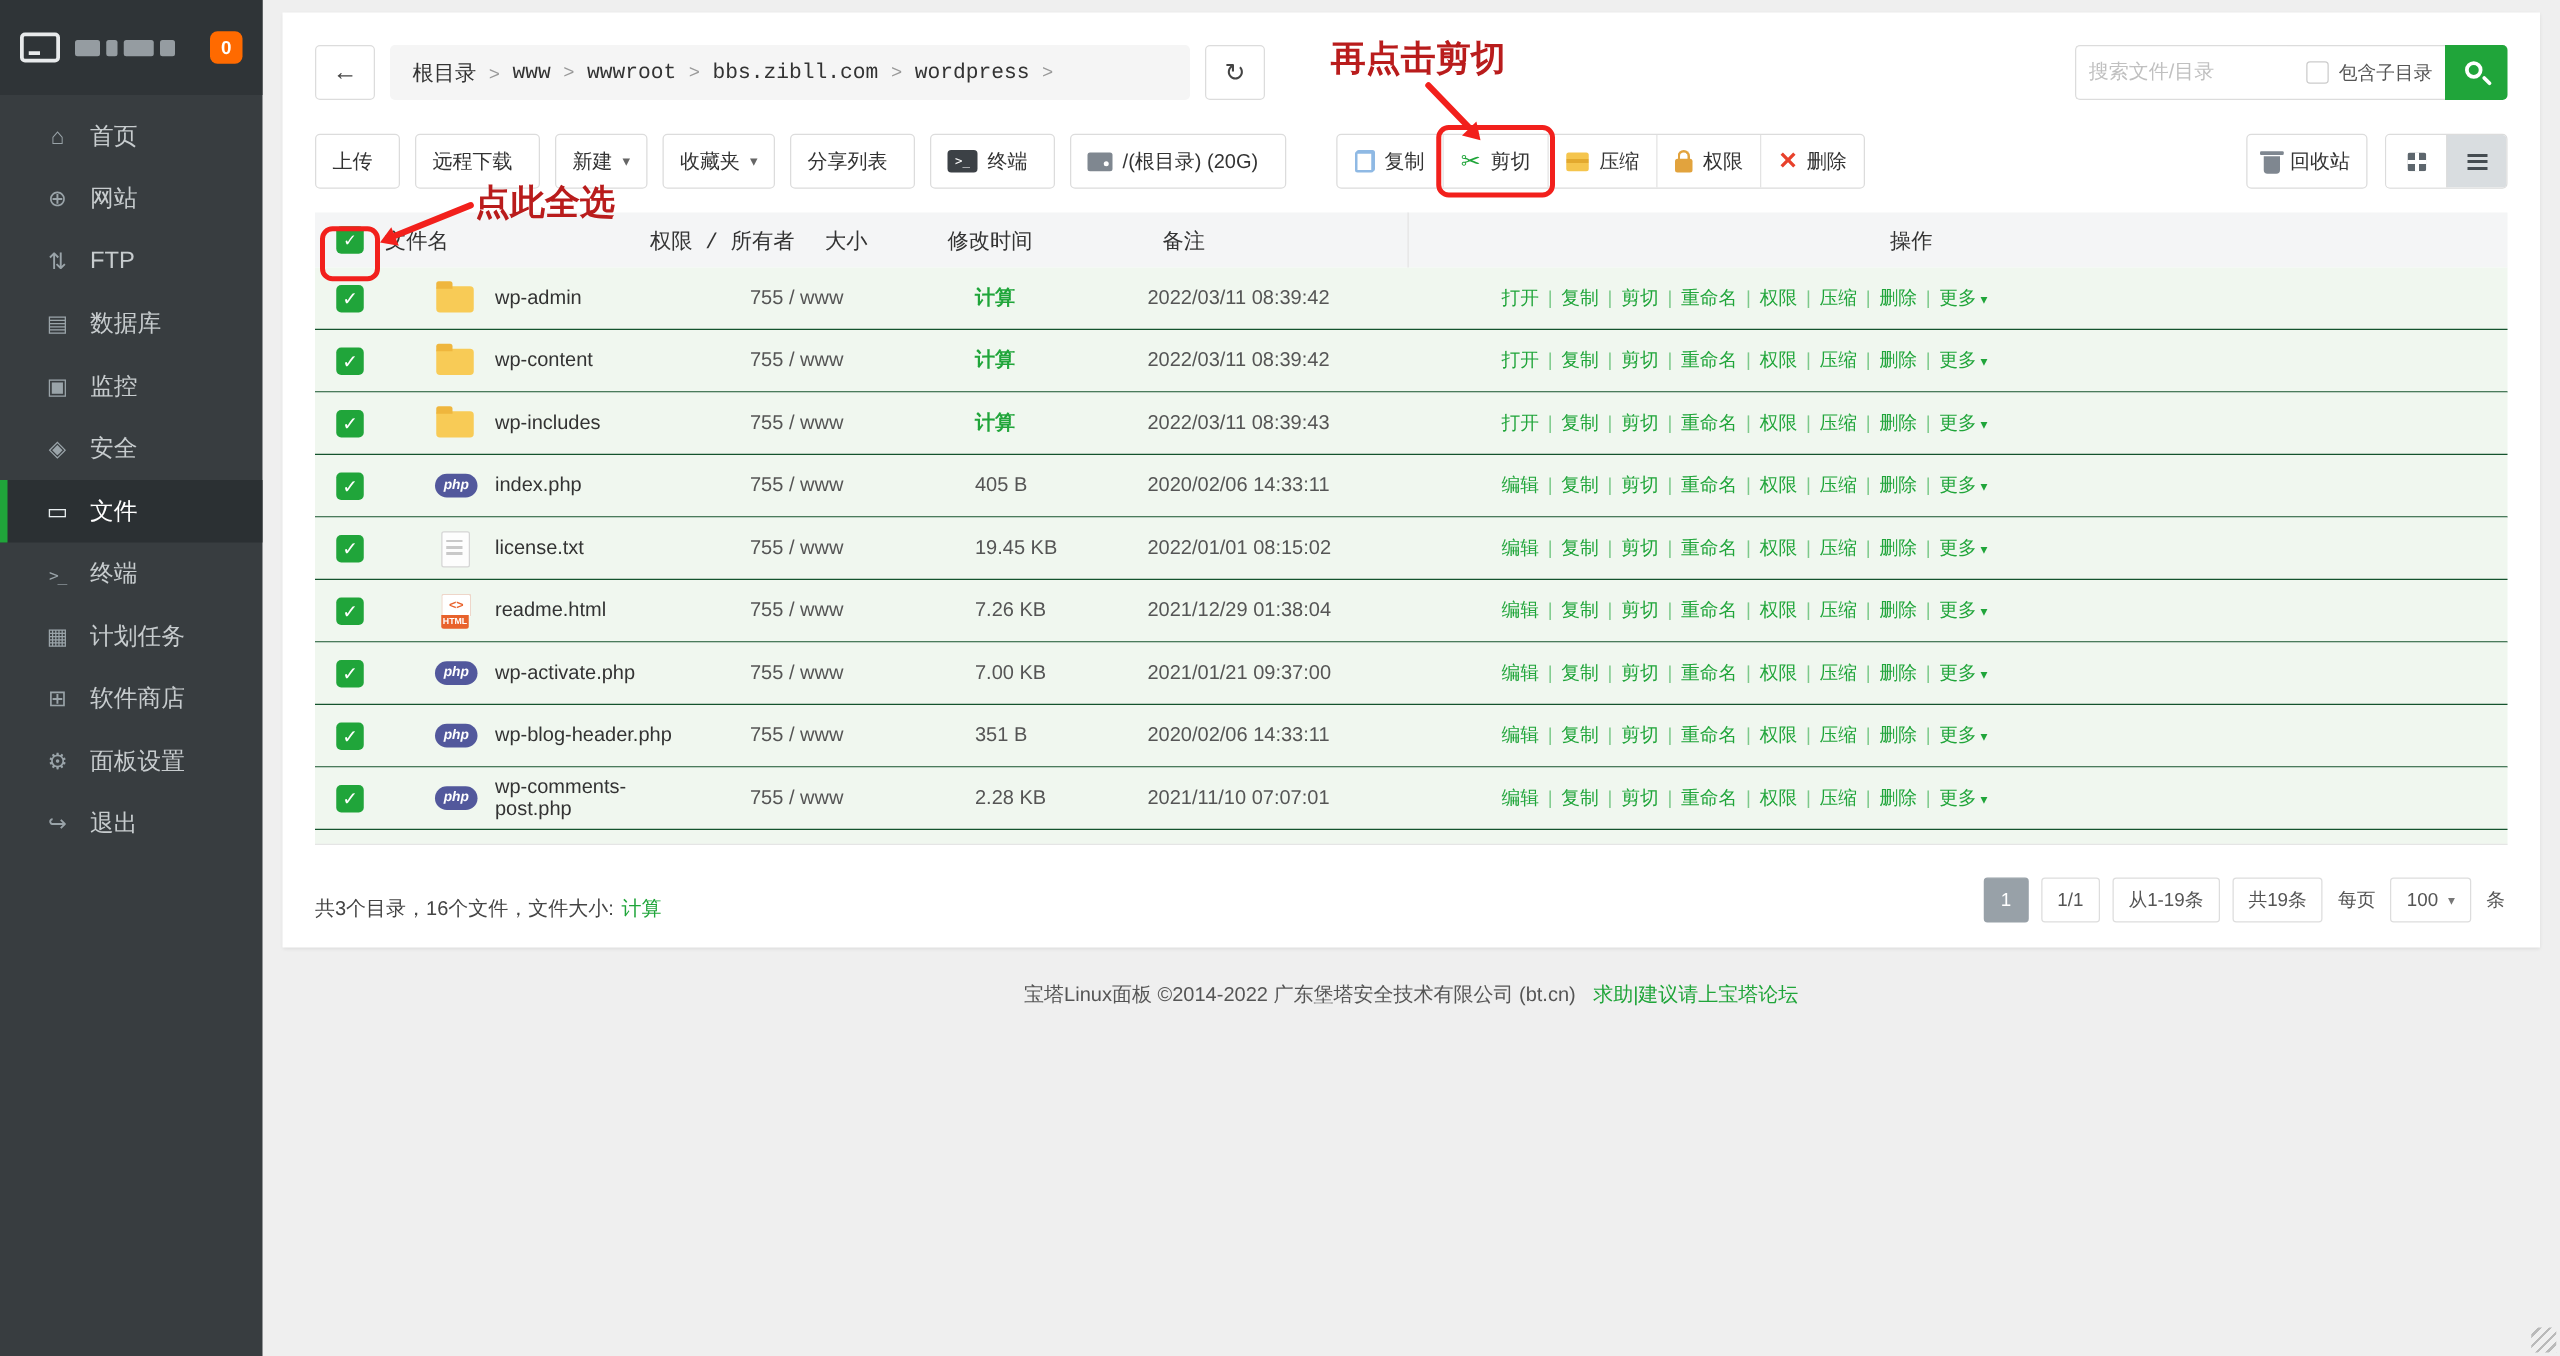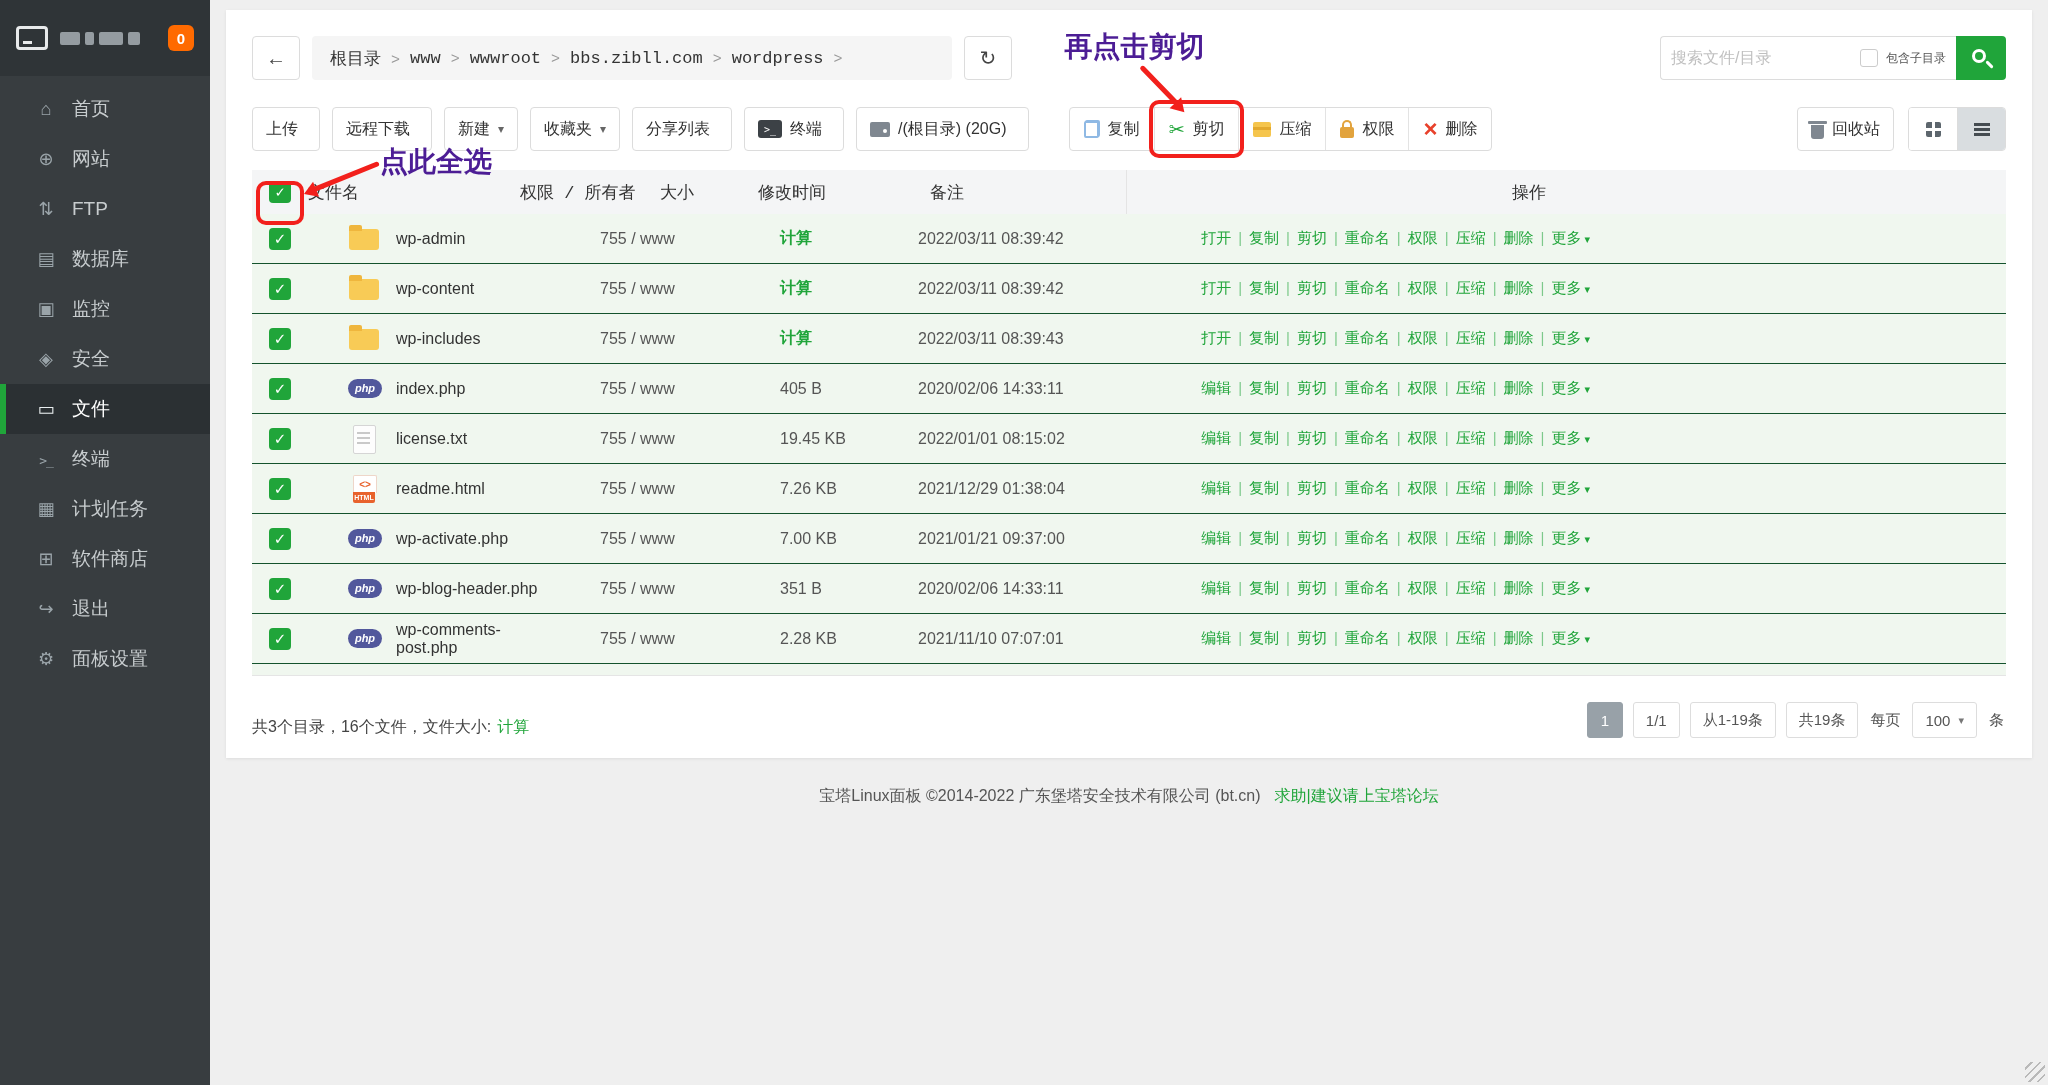--- a/index.html
+++ b/index.html
@@ -40,21 +40,21 @@
             display:flex; align-items:center; padding:0 18px; font-size:17px; overflow:hidden; }
   .crumb { margin-right:10px; white-space:nowrap; cursor:pointer;font-family:Liberation Mono, monospace; }
   .crumb::after { content:">"; margin-left:10px; color:#999; font-size:15px; }
   .refresh { margin-left:12px; }
   .search-wrap { margin-left:auto; display:flex; height:44px; }
   .search-box { display:flex; align-items:center; border:1px solid #dcdcdc; border-right:none;
                 border-radius:4px 0 0 4px; background:#fff; width:296px; padding:0 10px; gap:8px; }
   .search-input { border:0; outline:0; flex:1; min-width:0; font-size:16px; color:#404040; background:transparent; }
   .search-input::placeholder { color:#c0c0c0; }
   .cbx { width:18px; height:18px; border:1px solid #ccc; border-radius:3px; background:#fff; flex:0 0 auto; cursor:pointer; }
-  .inc-label { font-size:12px; color:#555; white-space:nowrap; }
+  .inc-label { font-size:15px; color:#555; white-space:nowrap; }
   .search-btn { width:50px; height:44px; background:#20a53a; border:none; border-radius:0 4px 4px 0;
                 display:flex; align-items:center; justify-content:center; cursor:pointer; }
   .mag { width:14px; height:14px; border:3px solid #fff; border-radius:50%; position:relative; margin:-4px 0 0 -4px; }
   .mag::after { content:""; position:absolute; left:10px; top:11px; width:9px; height:3px; background:#fff;
                 border-radius:2px; transform:rotate(45deg); }
   
   .toolbar { position:absolute; left:26px; right:26px; top:96px; height:46px; display:flex; align-items:center; }
   .tool-left { display:flex; gap:12px; }
   .tbtn { height:44px; padding:0 13px; border:1px solid #dcdcdc; border-radius:4px; background:#fff;
           display:flex; align-items:center; gap:8px; font-size:16px; color:#333; cursor:pointer; white-space:nowrap; }
@@ -135,21 +135,21 @@
   .summary { font-size:16px; color:#444; }
   .calc { color:#20a53a; margin-left:6px; cursor:pointer; }
   .pagination { margin-left:auto; display:flex; align-items:center; gap:10px; font-size:15px; color:#555; }
   .pg { height:36px; min-width:36px; padding:0 12px; border:1px solid #ddd; border-radius:3px; background:#fff;
         display:flex; align-items:center; justify-content:center; }
   .pg-current { background:#98a1a8; border-color:#98a1a8; color:#fff; cursor:pointer; }
   .pp-label { margin:0 2px; }
   .pp-select { gap:8px; cursor:pointer; }
   .pp-select::after { content:"▾"; font-size:11px; color:#777; }
   
-  .anno-text { display:none; position:absolute; font-size:28px; font-weight:bold; color:#4c1d95; white-space:nowrap; z-index:9; }
+  .anno-text { display:none; position:absolute; font-size:28px; font-weight:bold; color:#b91c1c; white-space:nowrap; z-index:9; }
   .anno-line { display:none; position:absolute; height:5px; background:#f2201c; border-radius:3px; z-index:9; }
   .abtn.annotated::after { content:""; position:absolute; left:-6px; top:-8px; right:-6px; bottom:-8px;
                            border:4px solid #f2201c; border-radius:10px; pointer-events:none; }
   .abtn.annotated .anno-text { display:block; left:-90px; top:-80px; }
   .abtn.annotated .anno-line { display:block; left:-14px; top:-44px; width:52px; transform:rotate(46deg); transform-origin:0 50%; }
   .abtn.annotated .anno-line::after { content:""; position:absolute; right:-11px; top:50%; transform:translateY(-50%);
         border-left:13px solid #f2201c; border-top:8px solid transparent; border-bottom:8px solid transparent; }
   .ring2 { position:absolute; left:4px; top:0; width:48px; height:44px; border:4px solid #f2201c; border-radius:10px;
            z-index:9; pointer-events:none; }
   .anno2-text { display:block; left:128px; top:-38px; }
@@ -222,27 +222,27 @@
         <span class="si cron"></span>
         <span>计划任务</span>
       </div>
 
       <div class="menu-item">
         <span class="si store"></span>
         <span>软件商店</span>
       </div>
 
       <div class="menu-item">
+        <span class="si settings"></span>
+        <span>面板设置</span>
+      </div>
+
+      <div class="menu-item">
         <span class="si logout"></span>
         <span>退出</span>
-      </div>
-
-      <div class="menu-item">
-        <span class="si settings"></span>
-        <span>面板设置</span>
       </div>
     </div>
 </div>
 
 <div class="card">
 
   <div class="topbar">
     <button class="btn-sq">
       <span>←</span>
     </button>

